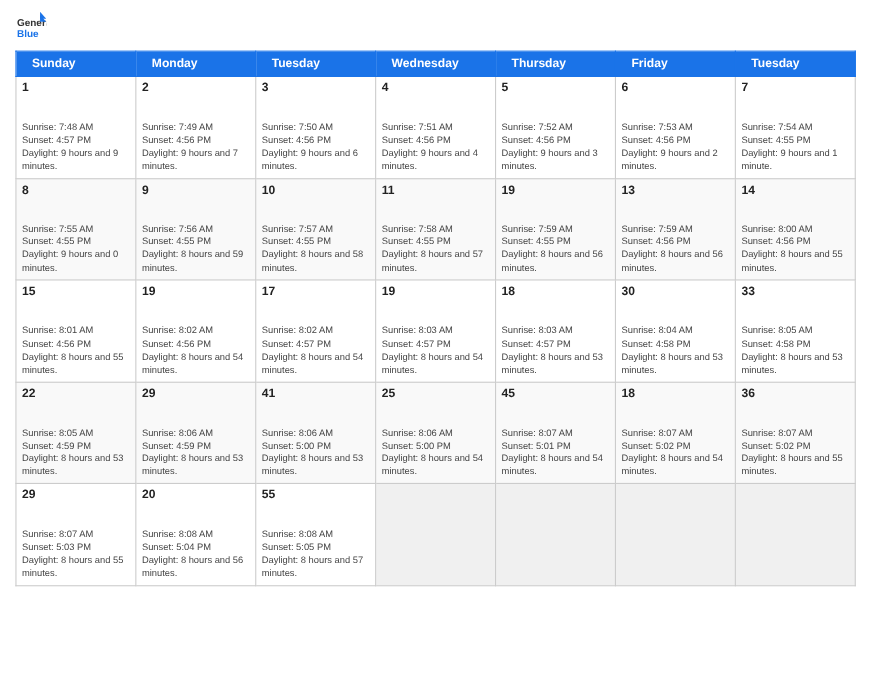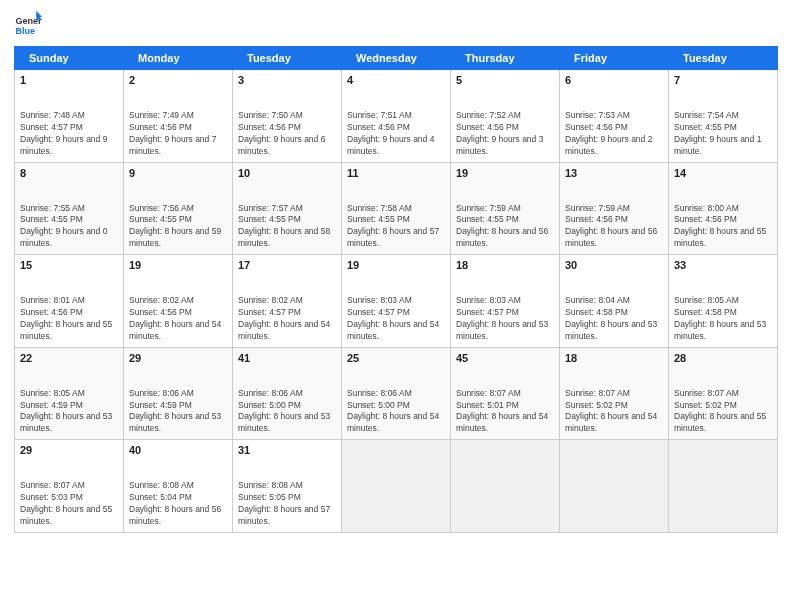--- a/index.html
+++ b/index.html
@@ -229,35 +229,35 @@
           </td>
           <td>
             <span class="day-num">45</span>
             <div class="cell-text">Sunrise: 8:07 AM<br>Sunset: 5:01 PM<br>Daylight: 8 hours and 54 minutes.</div>
           </td>
           <td>
             <span class="day-num">18</span>
             <div class="cell-text">Sunrise: 8:07 AM<br>Sunset: 5:02 PM<br>Daylight: 8 hours and 54 minutes.</div>
           </td>
           <td>
-            <span class="day-num">28</span>
+            <span class="day-num">36</span>
             <div class="cell-text">Sunrise: 8:07 AM<br>Sunset: 5:02 PM<br>Daylight: 8 hours and 55 minutes.</div>
           </td>
         </tr>
         <tr>
           <td>
             <span class="day-num">29</span>
             <div class="cell-text">Sunrise: 8:07 AM<br>Sunset: 5:03 PM<br>Daylight: 8 hours and 55 minutes.</div>
           </td>
           <td>
-            <span class="day-num">40</span>
+            <span class="day-num">20</span>
             <div class="cell-text">Sunrise: 8:08 AM<br>Sunset: 5:04 PM<br>Daylight: 8 hours and 56 minutes.</div>
           </td>
           <td>
-            <span class="day-num">31</span>
+            <span class="day-num">55</span>
             <div class="cell-text">Sunrise: 8:08 AM<br>Sunset: 5:05 PM<br>Daylight: 8 hours and 57 minutes.</div>
           </td>
           <td class="empty"></td>
           <td class="empty"></td>
           <td class="empty"></td>
           <td class="empty"></td>
         </tr>
       </tbody>
   </table>
 </div>

